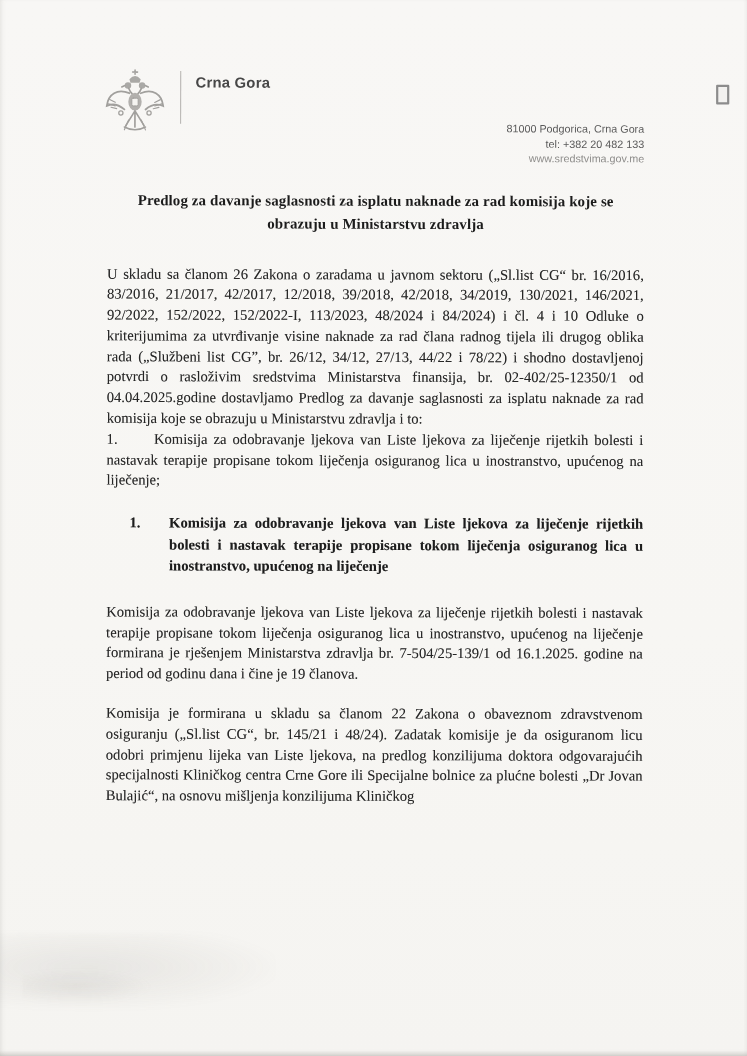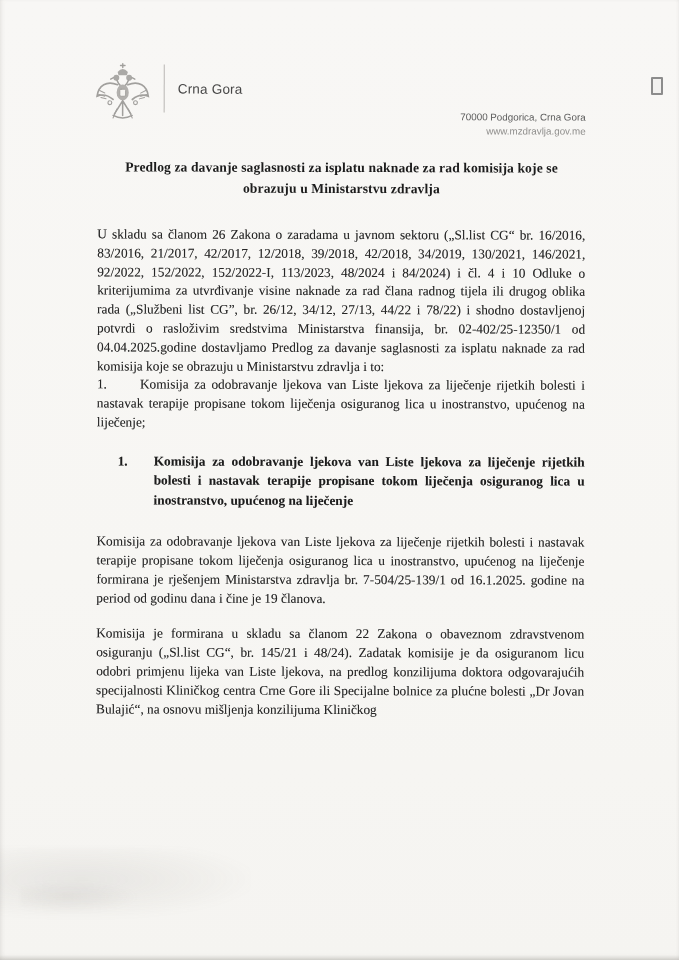--- a/index.html
+++ b/index.html
@@ -32,21 +32,21 @@
     display: flex;
     align-items: flex-start;
     font-family: "Liberation Sans", "DejaVu Sans", sans-serif;
   }
   .coat { flex: 0 0 auto; opacity: 0.82; margin-left: -7px; }
   .vline {
     width: 1px; height: 48px;
     background: #b9b7b4;
     margin: 3px 13px 0 9px;
   }
-  .org { margin-top: 17px; }
+  .org { margin-top: 3px; font-weight: bold; }
   .org-line1, .org-line2 {
     font-size: 13.5px;
     line-height: 21px;
     color: #474747;
     letter-spacing: 0.2px;
   }
 
   
   .address {
     margin-top: -18px;
@@ -175,22 +175,23 @@
           <circle cx="70" cy="64" r="3" stroke-width="1.8"></circle>
         </svg>
       </span>
       <span class="vline"></span>
       <span class="org">
         <div class="org-line1">Crna Gora</div>
       </span>
     </header>
 
     <div class="address">
-      <div>70000 Podgorica, Crna Gora</div>
-      <div class="web">www.mzdravlja.gov.me</div>
+      <div>81000 Podgorica, Crna Gora</div>
+      <div>tel: +382 20 482 133</div>
+      <div class="web">www.sredstvima.gov.me</div>
     </div>
 
     <h1 class="doc-title">Predlog za davanje saglasnosti za isplatu naknade za rad komisija koje se obrazuju u Ministarstvu zdravlja</h1>
 
     <p class="body para1">U skladu sa članom 26 Zakona o zaradama u javnom sektoru („Sl.list CG“ br. 16/2016, 83/2016, 21/2017, 42/2017, 12/2018, 39/2018, 42/2018, 34/2019, 130/2021, 146/2021, 92/2022, 152/2022, 152/2022-I, 113/2023, 48/2024 i 84/2024) i čl. 4 i 10 Odluke o kriterijumima za utvrđivanje visine naknade za rad člana radnog tijela ili drugog oblika rada („Službeni list CG”, br. 26/12, 34/12, 27/13, 44/22 i 78/22) i shodno dostavljenoj potvrdi o rasloživim sredstvima Ministarstva finansija, br. 02-402/25-12350/1 od 04.04.2025.godine dostavljamo Predlog za davanje saglasnosti za isplatu naknade za rad komisija koje se obrazuju u Ministarstvu zdravlja i to:</p>
 
     <p class="body"><span class="list-num">1.</span><span>Komisija za odobravanje ljekova van Liste ljekova za liječenje rijetkih bolesti i nastavak terapije propisane tokom liječenja osiguranog lica u inostranstvo, upućenog na liječenje;</span></p>
 
 
     <div class="section-heading">

